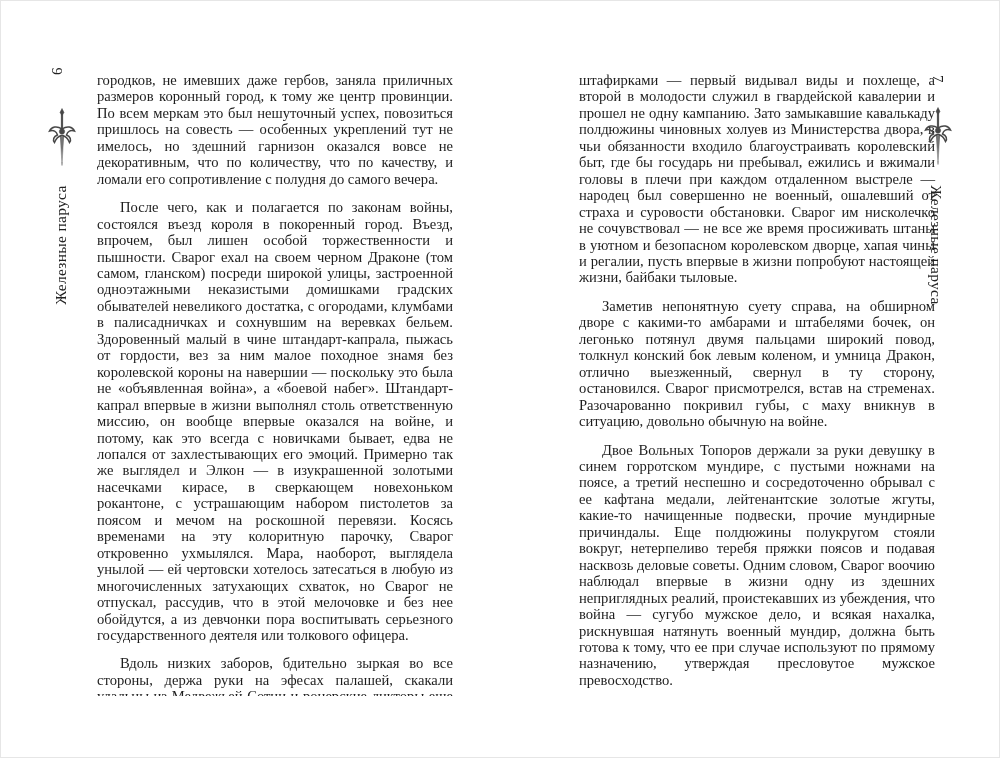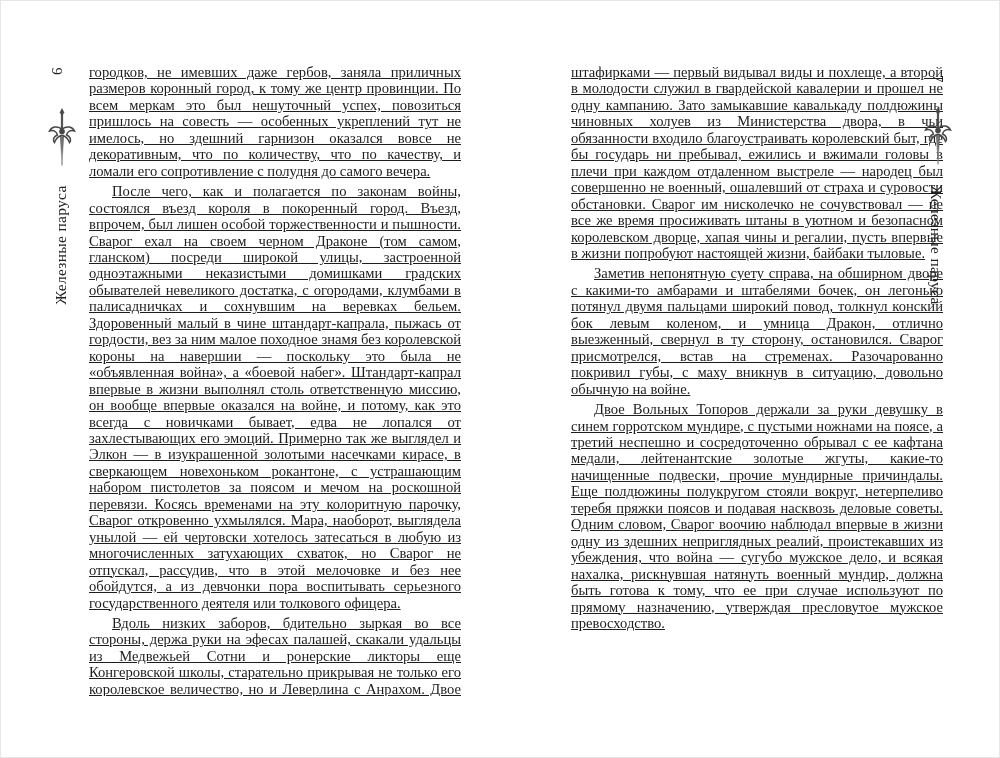--- a/index.html
+++ b/index.html
@@ -24,24 +24,23 @@
     height: 636px;
     overflow: hidden;
     font-size: 14.6px;
     line-height: 16.45px;
     text-align: justify;
     color: #1d1d1d;
   }
   .text-col.left-col  { left: 85px;  }
   .text-col.right-col { left: 567px; }
   .text-col p {
-    margin: 4px;
+    margin: 12px;
     padding: 0;
     text-indent: 23px;
-    text-decoration: underline;
   }
   .text-col p.no-indent { text-indent: 0; }
 
   .rot-anchor {
     position: absolute;
     width: 0;
     height: 0;
   }
   .rot-inner {
     position: absolute;

